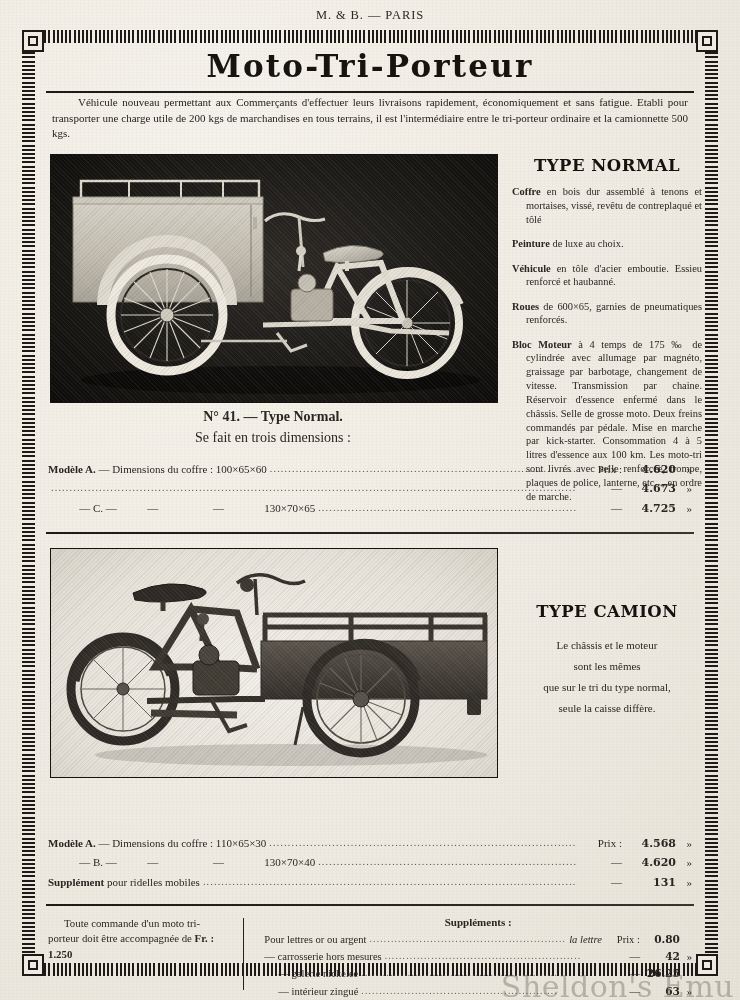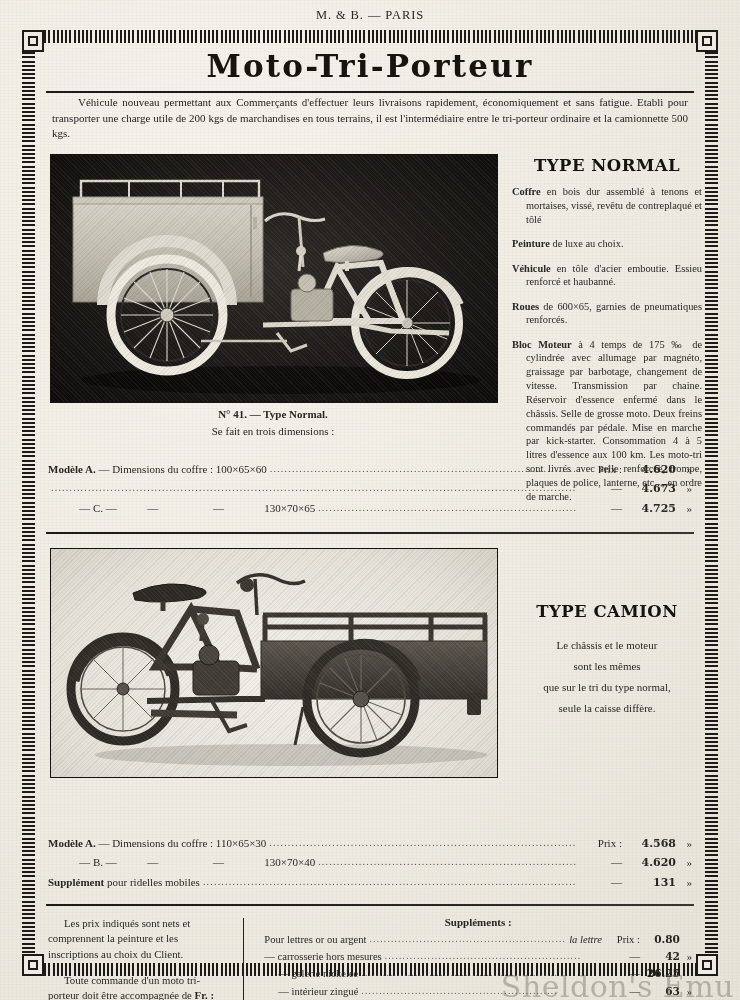--- a/index.html
+++ b/index.html
@@ -107,21 +107,21 @@
   }
   .photo-noise{
     position:absolute;inset:0;
     background-image:
       repeating-linear-gradient(45deg, rgba(255,255,255,.05) 0 1px, transparent 1px 3px),
       repeating-linear-gradient(-45deg, rgba(0,0,0,.06) 0 1px, transparent 1px 3px);
   }
 
   .caption{
     text-align:center;
-    font-size:11px;
+    font-size:14px;
     line-height:1.5;
   }
   .caption .cap-title{font-weight:bold;}
 
   
   .specs{
     position:absolute;
     left:474px;width:190px;
   }
   .spec-head{
@@ -520,21 +520,20 @@
         <span class="p-prix">—</span>
         <span class="p-val">131</span>
         <span class="p-cur">»</span>
       </div>
     </div>
 
     <div class="rule" style="margin-top:12px;"></div>
 
     <div class="footer" style="margin-top:10px;">
       <div class="foot-left">
-        <p class="ind">Les prix indiqués sont nets et comprennent la peinture et les inscriptions au choix du Client.</p>
         <p class="ind"><span>Toute commande d'un moto tri-porteur doit être accompagnée de </span><b>Fr. : 1.250</b></p>
       </div>
 
       <div class="foot-div"></div>
 
       <div class="foot-right">
         <div class="sup-head">Suppléments :</div>
 
         <div class="sup-row">
           <span class="sup-lbl">Pour lettres or ou argent</span>

